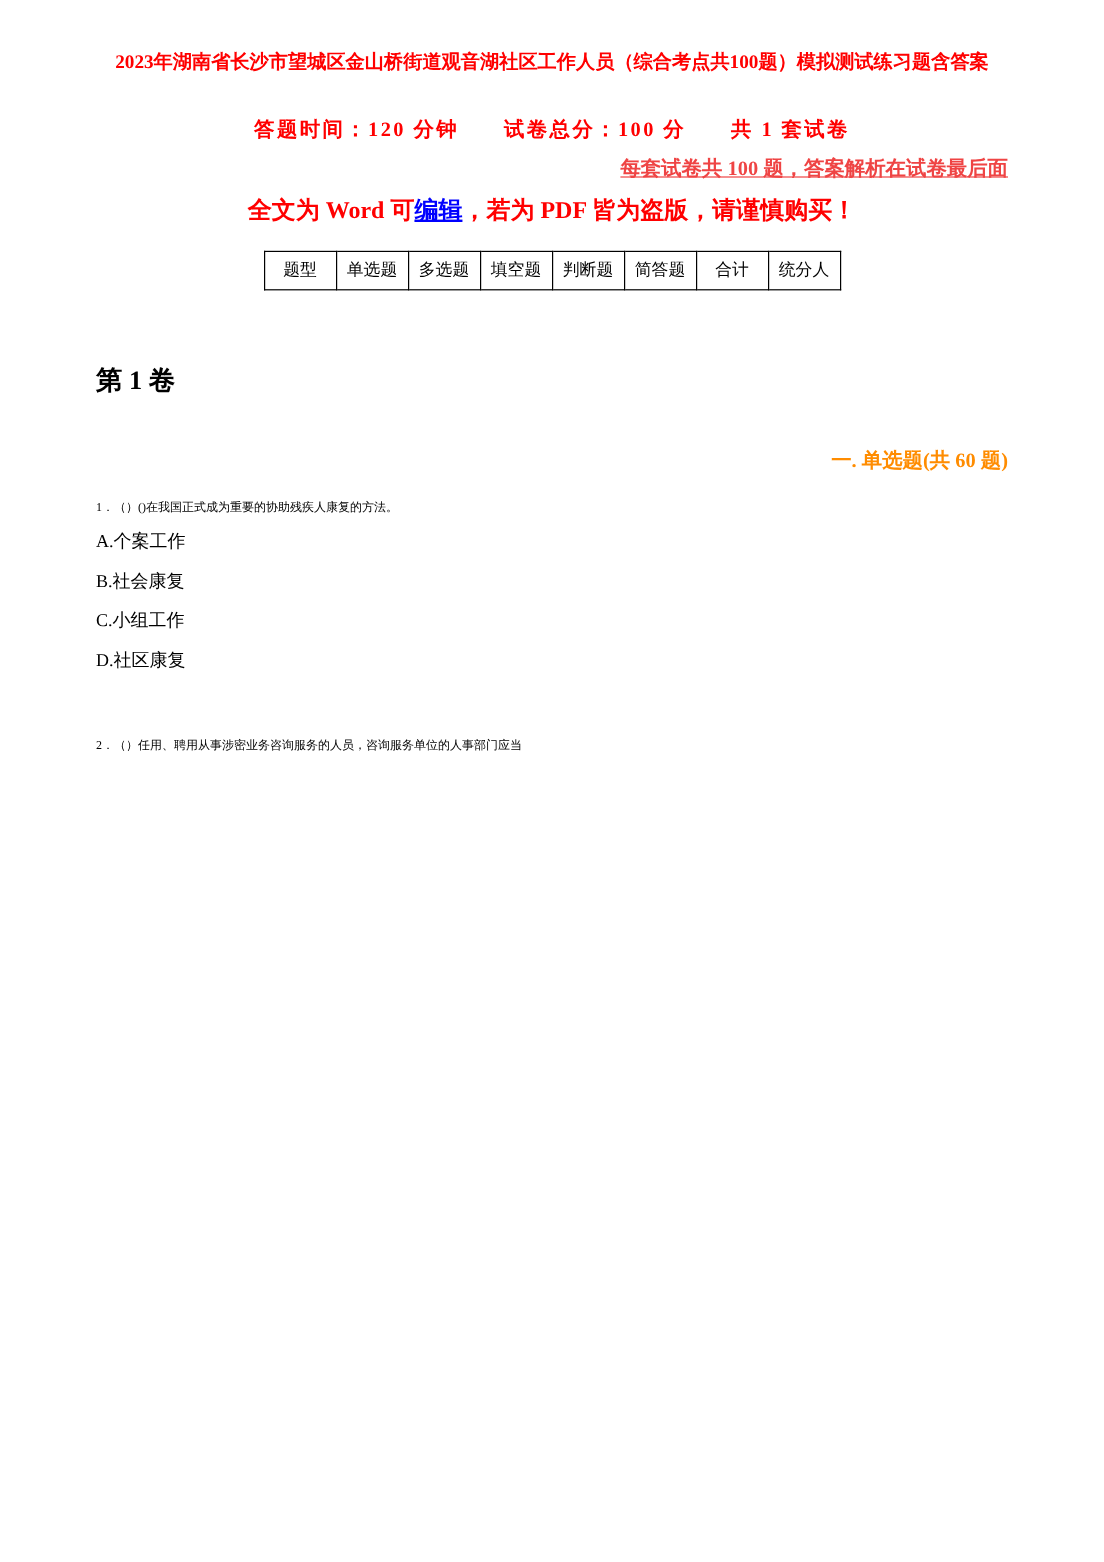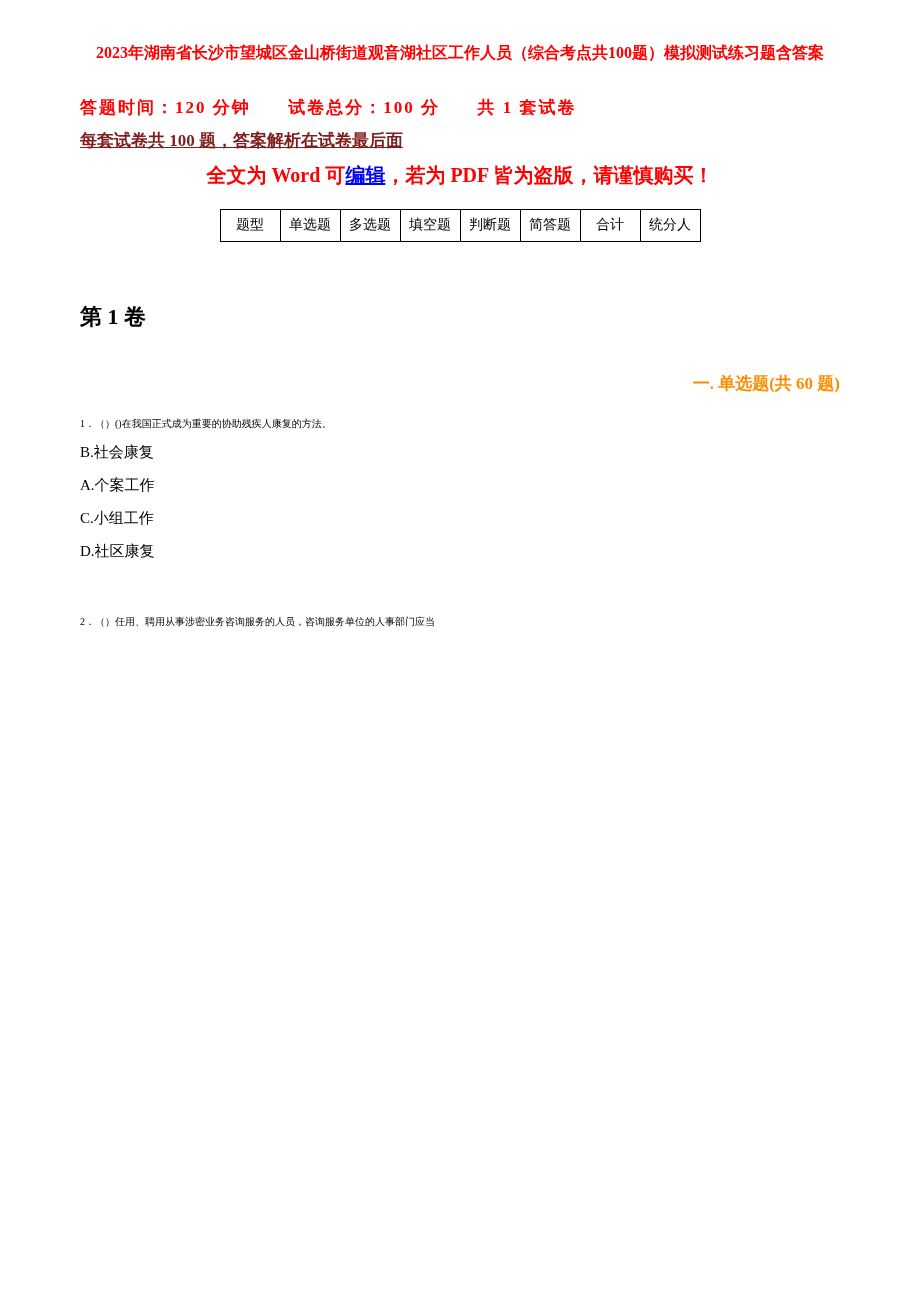--- a/index.html
+++ b/index.html
@@ -20,33 +20,33 @@
       text-align: center;
       margin-bottom: 30px;
     }
     .main-title {
       color: #ff0000;
       font-weight: bold;
       font-size: 16px;
       line-height: 1.6;
     }
     .info-row {
-      text-align: left;
+      text-align: center;
       font-weight: bold;
       font-size: 17px;
       color: #ff0000;
       margin: 18px 0 10px 0;
       letter-spacing: 2px;
     }
     .underline-blue {
-      color: #7f1d1d;
+      color: #ef4444;
       text-decoration: underline;
       font-weight: bold;
       font-size: 17px;
-      text-align: left;
+      text-align: right;
       display: block;
       margin: 10px 0;
     }
     .word-edit-line {
       text-align: center;
       font-size: 20px;
       font-weight: bold;
       margin: 10px 0;
       color: #ff0000;
     }
@@ -154,22 +154,22 @@
 </div>
 
 <div class="divider-section"></div>
 
 <div class="volume-title">第 1 卷</div>
 
 <div class="section-title">一. 单选题(共 60 题)</div>
 
 <div class="question-block">
   <div class="question-text">1．（）()在我国正式成为重要的协助残疾人康复的方法。</div>
+  <div class="option-block">A.个案工作</div>
   <div class="option-block">B.社会康复</div>
-  <div class="option-block">A.个案工作</div>
   <div class="option-block">C.小组工作</div>
   <div class="option-block">D.社区康复</div>
 </div>
 
 <div class="question-separator"></div>
 
 <div class="question-block">
   <div class="question-text">2．（）任用、聘用从事涉密业务咨询服务的人员，咨询服务单位的人事部门应当</div>
 </div>
 

